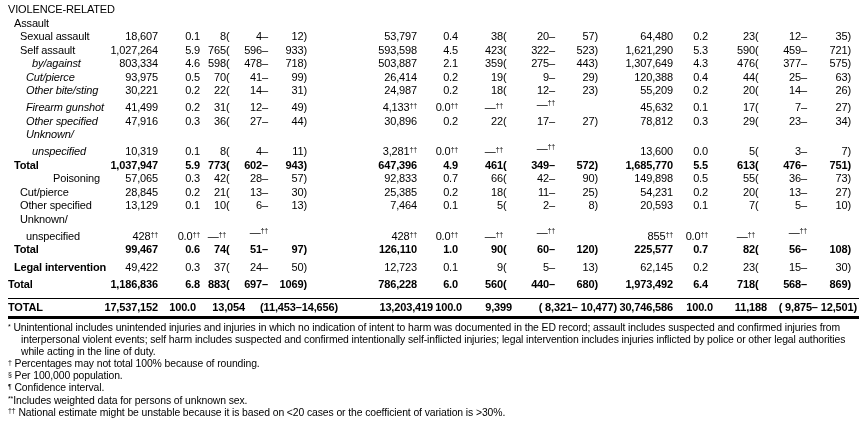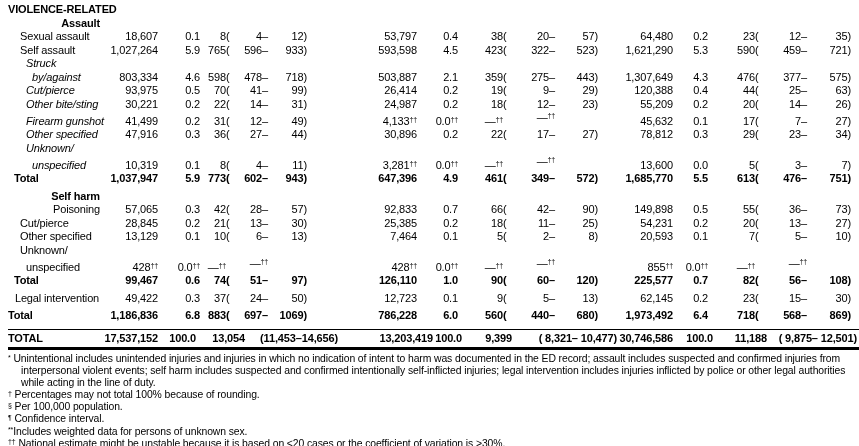--- a/index.html
+++ b/index.html
@@ -15,43 +15,43 @@
     grid-template-columns:92px 58px 42px 26px 42px 39px 110px 41px 45px 52px 43px 75px 35px 47px 52px 44px;
     line-height:13.5px;align-items:baseline;
   }
   
   .row.grand{
     grid-template-columns:60px 90px 38px 49px 93px 95px 29px 50px 105px 56px 40px 54px 90px;
   }
   .c{text-align:right;white-space:pre;}
   .c.label{text-align:left;white-space:nowrap;}
   .c.ci-low{display:flex;justify-content:space-between;}
-  .section .label{font-weight:bold;text-align:right;}
+  .section .label{font-weight:normal;}
   .item-italic .label{font-style:italic;}
   .total{font-weight:bold;}
-  .legal .label{font-weight:normal;text-align:center;}
+  .legal .label{font-weight:bold;}
   .grand-total{font-weight:bold;}
   .space{margin-top:4px;}
   sup{font-size:7px;position:relative;top:-3px;vertical-align:baseline;line-height:0;}
   .rule-thin{border-top:1px solid #000;margin:6px 0 2px 0;}
   .rule-thick{border-top:3.5px solid #000;margin:2px 0 0 0;}
   .footnotes{padding:3px 0 0 0;font-size:10.4px;line-height:12.1px;letter-spacing:-0.1px;width:845px;}
   .fn{padding-left:13px;text-indent:-13px;}
   .fn sup{font-size:7px;top:-2.5px;}
 </style>
 </head>
 <body>
 
 <div class="page">
   <div id="tbl">
       <div class="row section">
         <div class="c label" style="padding-left: 0px;">VIOLENCE-RELATED</div>
       </div>
       <div class="row section">
-        <div class="c label" style="padding-left: 6px; margin-left: 8px;">Assault</div>
+        <div class="c label" style="padding-left: 6px;">Assault</div>
       </div>
       <div class="row item">
         <div class="c label" style="padding-left: 12px;">Sexual assault</div>
         <div class="c">18,607</div>
         <div class="c">0.1</div>
         <div class="c">8</div>
         <div class="c ci-low"><span>(</span><span>4–</span></div>
         <div class="c">12)</div>
         <div class="c">53,797</div>
         <div class="c">0.4</div>
@@ -74,23 +74,20 @@
         <div class="c">593,598</div>
         <div class="c">4.5</div>
         <div class="c">423</div>
         <div class="c ci-low"><span>(</span><span>322–</span></div>
         <div class="c">523)</div>
         <div class="c">1,621,290</div>
         <div class="c">5.3</div>
         <div class="c">590</div>
         <div class="c ci-low"><span>(</span><span>459–</span></div>
         <div class="c">721)</div>
-      </div>
-      <div class="row item-italic">
-        <div class="c label" style="padding-left: 18px;">Struck</div>
       </div>
       <div class="row item-italic">
         <div class="c label" style="padding-left: 24px;">by/against</div>
         <div class="c">803,334</div>
         <div class="c">4.6</div>
         <div class="c">598</div>
         <div class="c ci-low"><span>(</span><span>478–</span></div>
         <div class="c">718)</div>
         <div class="c">503,887</div>
         <div class="c">2.1</div>
@@ -207,23 +204,20 @@
         <div class="c">4.9</div>
         <div class="c">461</div>
         <div class="c ci-low"><span>(</span><span>349–</span></div>
         <div class="c">572)</div>
         <div class="c">1,685,770</div>
         <div class="c">5.5</div>
         <div class="c">613</div>
         <div class="c ci-low"><span>(</span><span>476–</span></div>
         <div class="c">751)</div>
       </div>
-      <div class="row section space">
-        <div class="c label" style="padding-left: 6px;">Self harm</div>
-      </div>
       <div class="row item">
         <div class="c label" style="padding-left: 12px; text-align: right;">Poisoning</div>
         <div class="c">57,065</div>
         <div class="c">0.3</div>
         <div class="c">42</div>
         <div class="c ci-low"><span>(</span><span>28–</span></div>
         <div class="c">57)</div>
         <div class="c">92,833</div>
         <div class="c">0.7</div>
         <div class="c">66</div>

